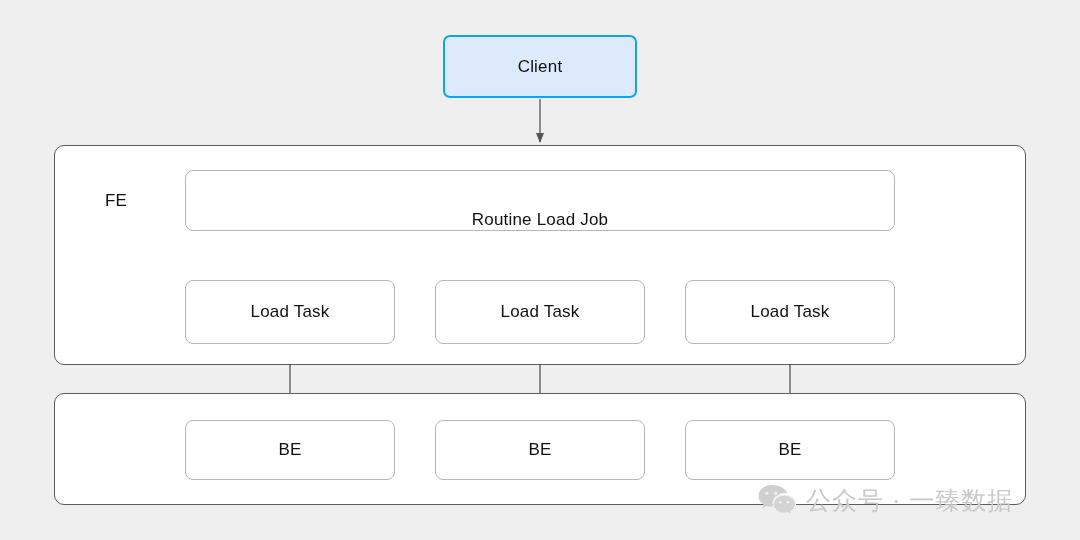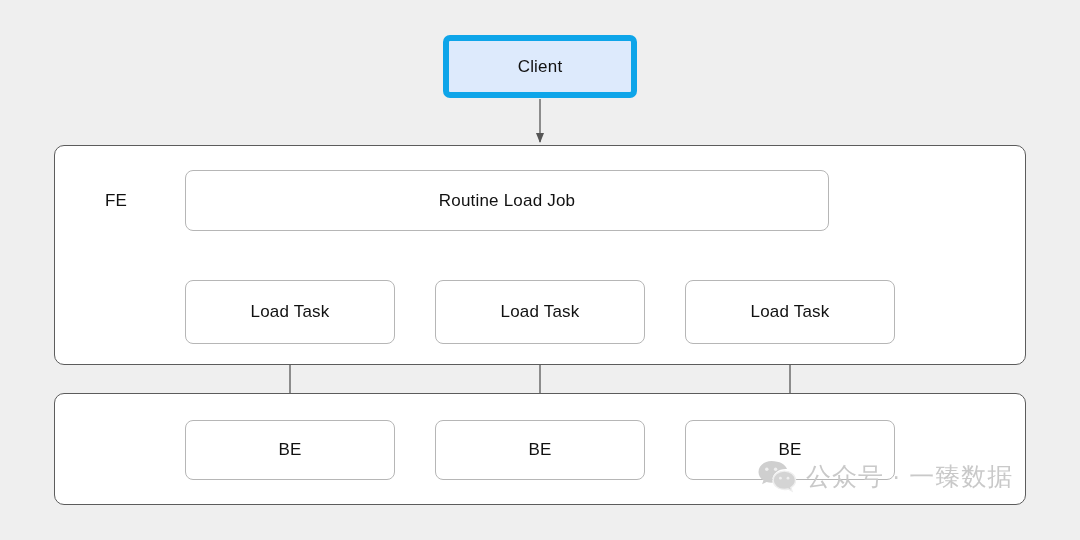--- a/index.html
+++ b/index.html
@@ -41,21 +41,21 @@
   }
   .container-box {
     position: absolute;
     box-sizing: border-box;
     background: #ffffff;
     border: 1px solid #5c5c5c;
     border-radius: 10px;
   }
   .client-box {
     background: #ddeafc;
-    border: 6px solid #0ea5e9;
+    border: 2px solid #0ea5e9;
     border-radius: 7px;
     color: #111111;
     font-size: 17px;
   }
   .zone-label {
     position: absolute;
     color: #111111;
     font-size: 17px;
     line-height: 1;
     text-align: center;
@@ -113,21 +113,21 @@
   </svg>
 
   <div class="node client-box" style="left:443px; top:35px; width:194px; height:63px;">
     <span>Client</span>
   </div>
 
   <div class="container-box" style="left:54px; top:145px; width:972px; height:220px;"></div>
 
   <div class="zone-label" style="left:105px; top:192px;">FE</div>
 
-  <div class="node" style="left:185px; top:170px; width:644px; height:61px;">
+  <div class="node" style="left:185px; top:170px; width:710px; height:61px;align-items:flex-end;">
     <span>Routine Load Job</span>
   </div>
 
   <div class="node" style="left:185px; top:280px; width:210px; height:64px;">
     <span>Load Task</span>
   </div>
   <div class="node" style="left:435px; top:280px; width:210px; height:64px;">
     <span>Load Task</span>
   </div>
   <div class="node" style="left:685px; top:280px; width:210px; height:64px;">
@@ -139,21 +139,21 @@
   <div class="node" style="left:185px; top:420px; width:210px; height:60px;">
     <span>BE</span>
   </div>
   <div class="node" style="left:435px; top:420px; width:210px; height:60px;">
     <span>BE</span>
   </div>
   <div class="node" style="left:685px; top:420px; width:210px; height:60px;">
     <span>BE</span>
   </div>
 
-  <div class="watermark" style="left:757px; top:459px;">
+  <div class="watermark" style="left:757px; top:483px;">
     <svg class="wechat-icon" width="40" height="34" viewBox="0 0 40 34">
       <path d="M14.5 2C7.3 2 1.5 6.9 1.5 12.9c0 3.4 1.9 6.4 4.9 8.4l-1.3 4 4.5-2.3c1.5 0.4 3.1 0.7 4.9 0.7 0.5 0 1 0 1.5-0.1-0.3-1-0.5-2-0.5-3 0-5.9 5.9-10.7 13.1-10.7 0.5 0 1 0 1.4 0.1C28.8 5.6 22.3 2 14.5 2z" fill="#cfcfcf"></path>
       <circle cx="9.8" cy="10.2" r="1.7" fill="#efefef"></circle>
       <circle cx="18.6" cy="10.2" r="1.7" fill="#efefef"></circle>
       <path d="M38.5 21.3c0-5.1-5-9.2-11.2-9.2s-11.2 4.1-11.2 9.2c0 5.1 5 9.2 11.2 9.2 1.3 0 2.6-0.2 3.8-0.5l3.9 2-1.1-3.4c2.7-1.7 4.6-4.3 4.6-7.3z" fill="#d4d4d4" stroke="#efefef" stroke-width="1.4"></path>
       <circle cx="23.4" cy="19.2" r="1.4" fill="#efefef"></circle>
       <circle cx="31" cy="19.2" r="1.4" fill="#efefef"></circle>
     </svg>
     <span class="wm-text">公众号 · 一臻数据</span>
   </div>

